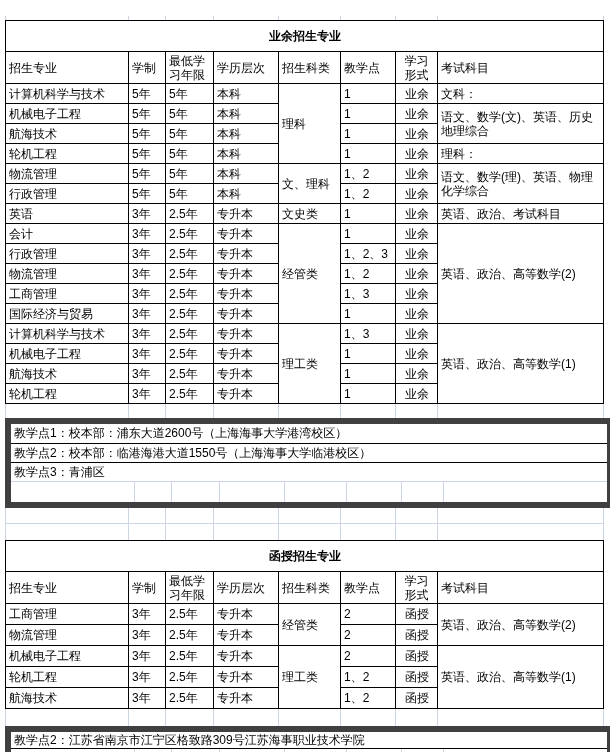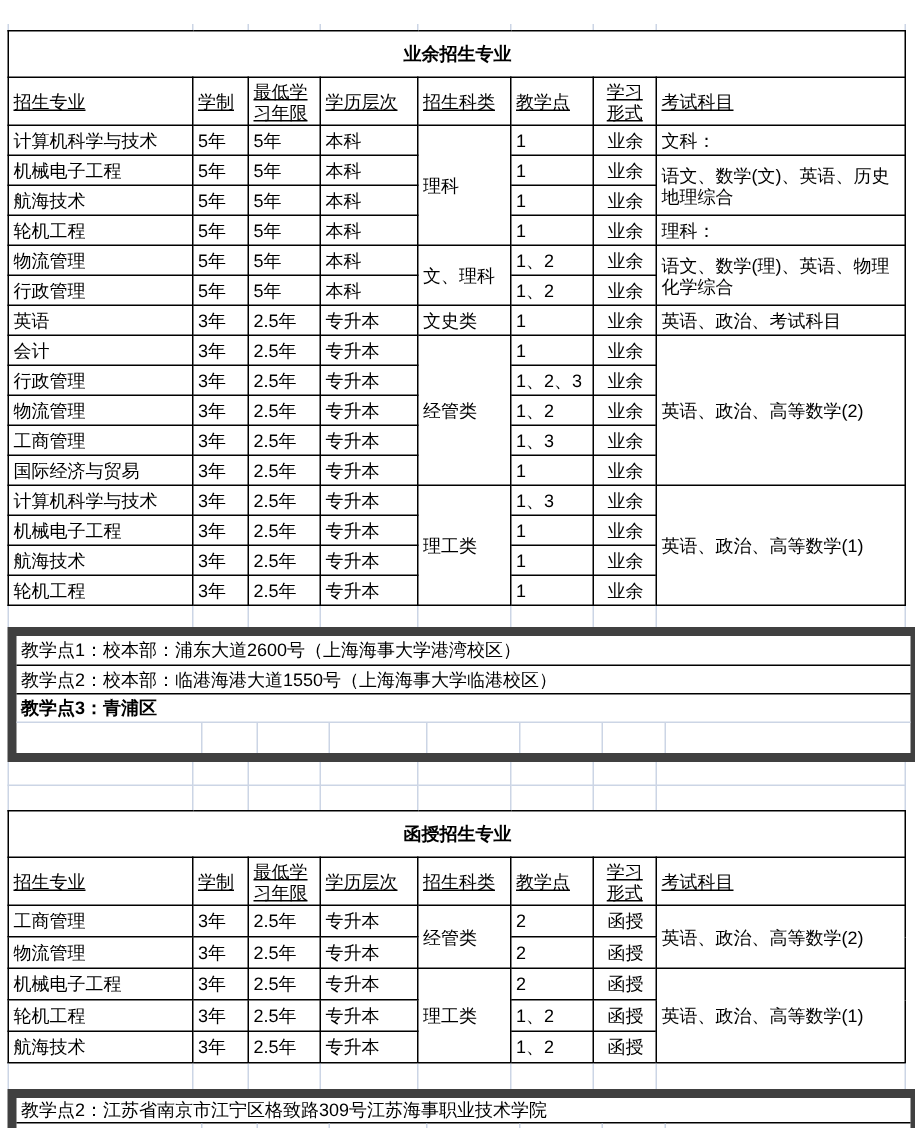--- a/index.html
+++ b/index.html
@@ -11,35 +11,35 @@
   .sheet{position:relative;width:610px;height:752px;}
   .stack{position:absolute;left:5px;top:0;margin-top:16px;}
   table{border-collapse:collapse;table-layout:fixed;width:598px;}
   col.c1{width:123px}col.c2{width:37px}col.c3{width:48px}col.c4{width:65px}
   col.c5{width:62px}col.c6{width:55px}col.c7{width:42px}col.c8{width:166px}
   table.main td{
     border:1px solid #000;padding:0 2px 0 3px;vertical-align:middle;
     font-size:12px;line-height:14px;overflow:hidden;word-break:break-all;
   }
   td.title{height:30px;text-align:center;font-weight:bold;font-size:14px;padding:0;}
-  tr.hdr td{height:31px;text-decoration:underline;}
+  tr.hdr td{height:31px;}
   tr.hdr td.hmode{text-align:center;padding:0 6px;}
   tbody.b1 tr td{height:19px;}
   tbody.b2 tr td{height:20px;}
   td.mode{text-align:center;padding:0;}
   
   table.ghost td{border-right:1px solid #ccd5e5;padding:0;}
   table.ghost td:first-child{border-left:1px solid #ccd5e5;}
   table.ghost.hline td{border-bottom:1px solid #ccd5e5;}
   table.ghost.noleft td:first-child{border-left:none;}
   
   .notes{width:596px;border:6px solid #404040;text-align:right;}
   .note-row{display:flex;align-items:center;padding-left:3px;font-size:12px;}
   .note-row.nb{border-bottom:1px solid #000;}
-  .note-row.nl{border-bottom:1px solid #ccd5e5;font-weight:bold;}
+  .note-row.nl{border-bottom:1px solid #ccd5e5;}
 </style>
 </head>
 <body>
 
 <div class="sheet">
 <div class="stack">
 
   <table class="ghost">
         <colgroup>
           <col class="c1">

